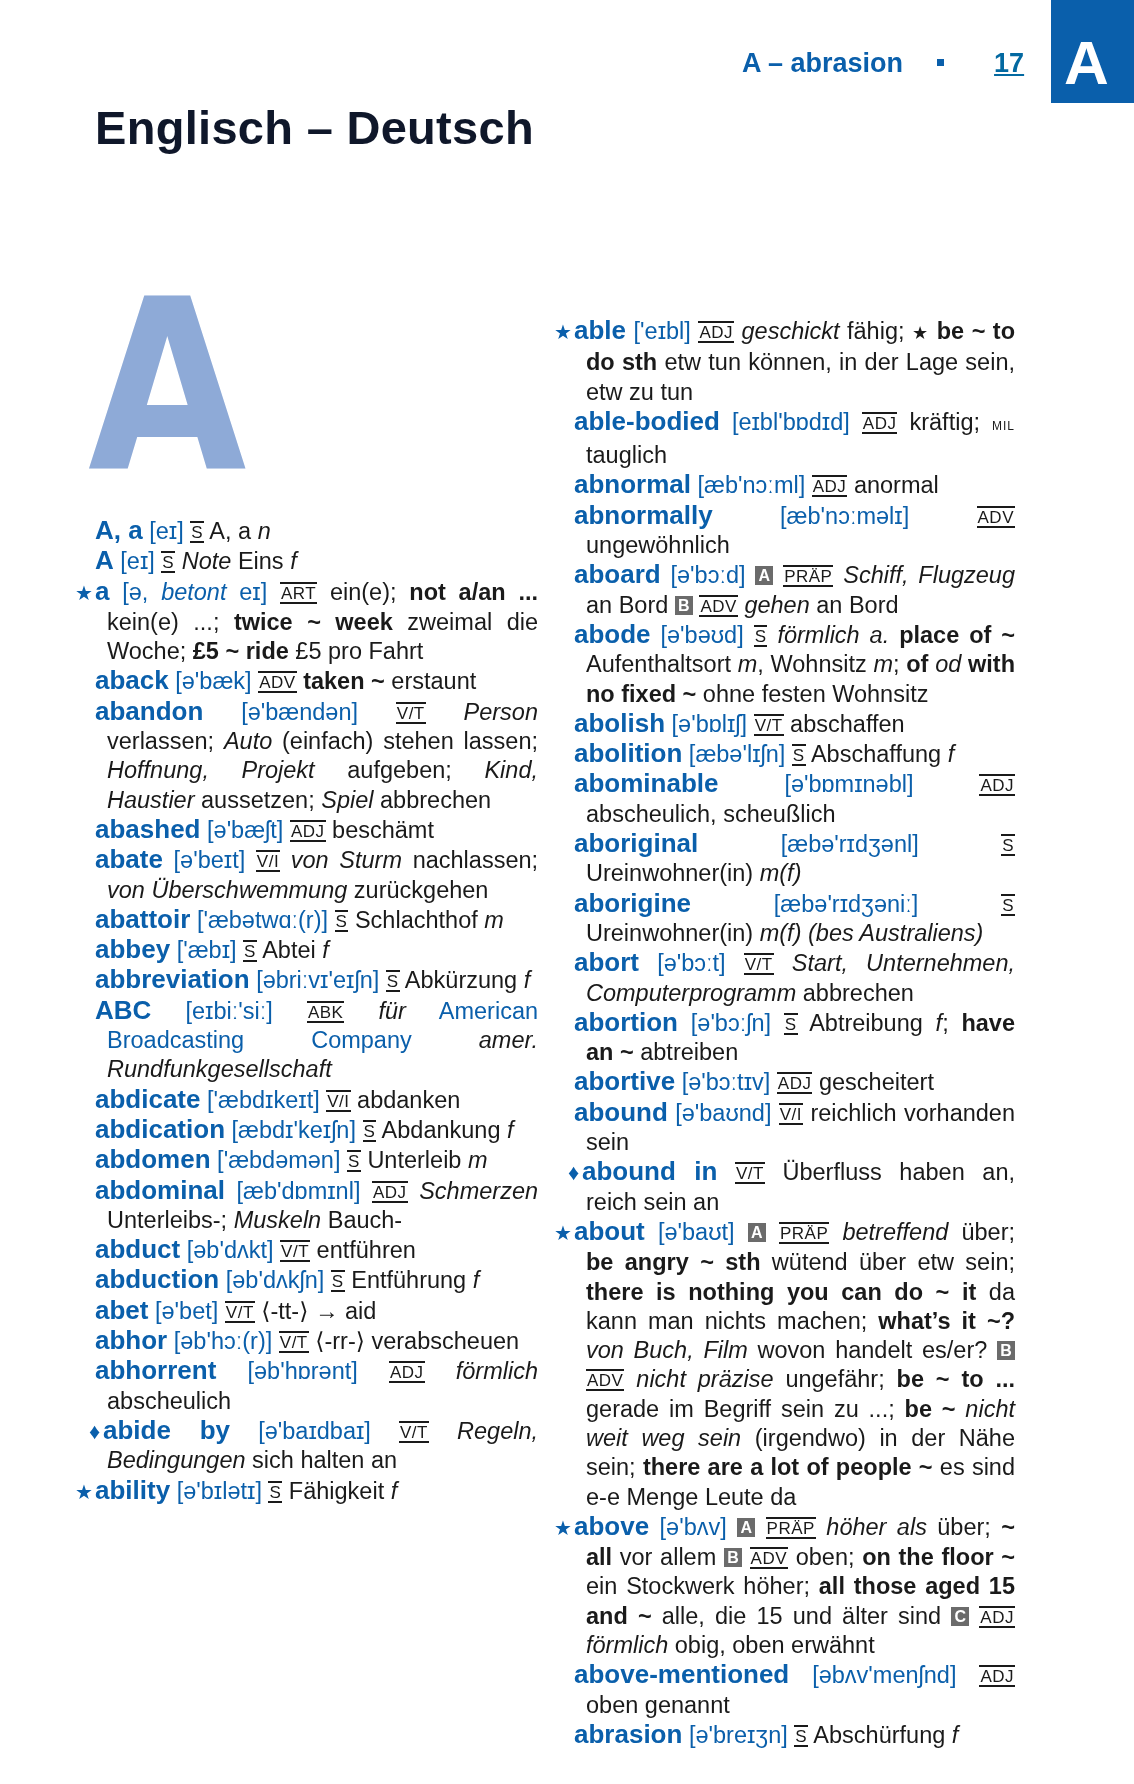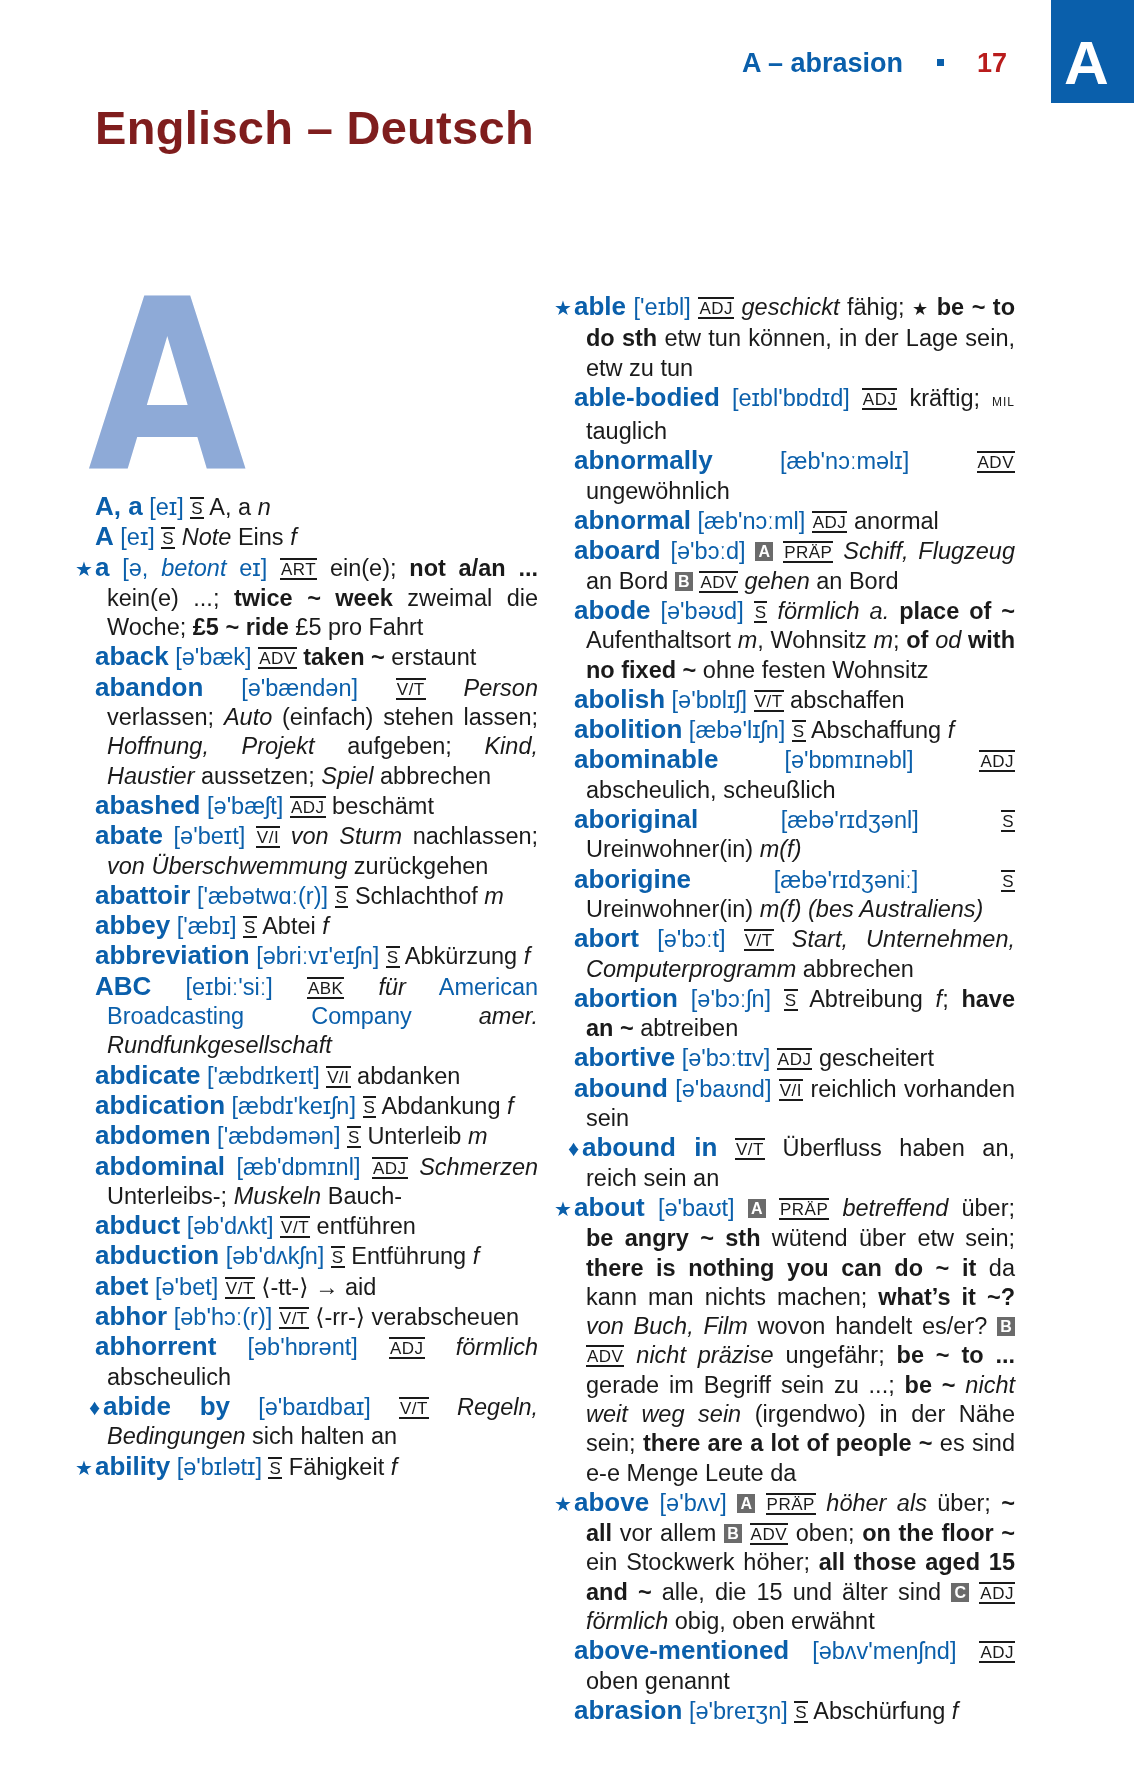--- a/index.html
+++ b/index.html
@@ -1,25 +1,25 @@
 <!DOCTYPE html>
 <html><head>
 <meta charset="utf-8">
 <style>
   html, body { margin:0; padding:0; background:#ffffff; }
   body { width:1134px; height:1784px; position:relative; overflow:hidden;
          font-family:"Liberation Sans", "DejaVu Sans", sans-serif; color:#1a1a1a; }
   .running-head { position:absolute; top:45px; left:742px; font-size:27px; font-weight:bold; color:#0a5fab; white-space:nowrap; line-height:36px; }
   .running-head .sq { display:inline-block; width:7px; height:7px; background:#0a5fab; margin:0 0 5px 34px; vertical-align:middle; }
-  .running-head .pg { color:#b91c1c; margin-left:33px; font-weight:bold; }
+  .running-head .pg { color:#0369a1; margin-left:50px; font-weight:bold;text-decoration:underline; }
   .tab { position:absolute; top:0; left:1051px; width:83px; height:103px; background:#0a5fab; }
   .tab span { position:absolute; left:13px; top:32px; font-size:62px; font-weight:bold; color:#ffffff; line-height:62px; }
-  .title { position:absolute; left:95px; top:100px; font-size:47px; font-weight:bold; color:#7f1d1d; line-height:56px; white-space:nowrap; letter-spacing:0.3px; }
+  .title { position:absolute; left:95px; top:100px; font-size:47px; font-weight:bold; color:#0f172a; line-height:56px; white-space:nowrap; letter-spacing:0.3px; }
   .biga { position:absolute; left:88px; top:268px; font-size:238px; font-weight:bold; color:#8eaad7; line-height:238px; font-family:"DejaVu Sans", sans-serif; transform:scaleX(0.86); transform-origin:left top; }
-  .col { position:absolute; font-size:23.5px; line-height:29.3px; text-align:justify; }
+  .col { position:absolute; font-size:23.5px; line-height:29.3px; text-align:justify;margin-top:24px; }
   .col.left { left:95px; width:443px; top:492px; }
   .col.right { left:574px; width:441px; top:292px; }
   .entry { padding-left:12px; text-indent:-12px; margin:0; }
   .hw { color:#0a5fab; font-weight:bold; font-size:26px; }
   .ph { color:#0a5fab; }
   .bl { color:#0a5fab; }
   .it { font-style:italic; }
   .b { font-weight:bold; }
   .pos { display:inline-block; text-indent:0; font-size:17px; line-height:17px; border-top:2px solid #1a1a1a; border-bottom:2px solid #1a1a1a; padding:1px 1px 0 1px; vertical-align:1px; letter-spacing:0.5px; }
   .mark { display:inline-block; text-indent:0; background:#6b6b6b; color:#ffffff; font-weight:bold; font-size:16px; line-height:19px; width:18px; text-align:center; vertical-align:2px; }
@@ -63,22 +63,22 @@
     <p class="entry"><span class="hw">abduction</span><span> </span><span class="ph">[əb'dʌkʃn]</span><span> </span><span class="pos">S</span><span> Entführung </span><span class="it">f</span></p>
     <p class="entry"><span class="hw">abet</span><span> </span><span class="ph">[ə'bet]</span><span> </span><span class="pos">V/T</span><span> ⟨-tt-⟩ → aid</span></p>
     <p class="entry"><span class="hw">abhor</span><span> </span><span class="ph">[əb'hɔː(r)]</span><span> </span><span class="pos">V/T</span><span> ⟨-rr-⟩ verabscheuen</span></p>
     <p class="entry"><span class="hw">abhorrent</span><span> </span><span class="ph">[əb'hɒrənt]</span><span> </span><span class="pos">ADJ</span><span> </span><span class="it">förmlich</span><span> abscheulich</span></p>
     <p class="entry"><span class="dia">♦</span><span class="hw">abide by</span><span> </span><span class="ph">[ə'baɪdbaɪ]</span><span> </span><span class="pos">V/T</span><span> </span><span class="it">Regeln, Bedingungen</span><span> sich halten an</span></p>
     <p class="entry"><span class="star">★</span><span class="hw">ability</span><span> </span><span class="ph">[ə'bɪlətɪ]</span><span> </span><span class="pos">S</span><span> Fähigkeit </span><span class="it">f</span></p>
   </div>
 <div class="col right">
     <p class="entry"><span class="star">★</span><span class="hw">able</span><span> </span><span class="ph">['eɪbl]</span><span> </span><span class="pos">ADJ</span><span> </span><span class="it">geschickt</span><span> fähig; </span><span class="star-inline">★</span><span> </span><span class="b">be ~ to do sth</span><span> etw tun können, in der Lage sein, etw zu tun</span></p>
     <p class="entry"><span class="hw">able-bodied</span><span> </span><span class="ph">[eɪbl'bɒdɪd]</span><span> </span><span class="pos">ADJ</span><span> kräftig; </span><span class="sc">MIL</span><span> tauglich</span></p>
+    <p class="entry"><span class="hw">abnormal</span><span> </span><span class="ph">[æb'nɔːml]</span><span> </span><span class="pos">ADJ</span><span> anormal</span></p>
     <p class="entry"><span class="hw">abnormally</span><span> </span><span class="ph">[æb'nɔːməlɪ]</span><span> </span><span class="pos">ADV</span><span> ungewöhnlich</span></p>
-    <p class="entry"><span class="hw">abnormal</span><span> </span><span class="ph">[æb'nɔːml]</span><span> </span><span class="pos">ADJ</span><span> anormal</span></p>
     <p class="entry"><span class="hw">aboard</span><span> </span><span class="ph">[ə'bɔːd]</span><span> </span><span class="mark">A</span><span> </span><span class="pos">PRÄP</span><span> </span><span class="it">Schiff, Flugzeug</span><span> an Bord </span><span class="mark">B</span><span> </span><span class="pos">ADV</span><span> </span><span class="it">gehen</span><span> an Bord</span></p>
     <p class="entry"><span class="hw">abode</span><span> </span><span class="ph">[ə'bəʊd]</span><span> </span><span class="pos">S</span><span> </span><span class="it">förmlich a.</span><span> </span><span class="b">place of ~</span><span> Aufenthaltsort </span><span class="it">m</span><span>, Wohnsitz </span><span class="it">m</span><span>; </span><span class="b">of</span><span> </span><span class="it">od</span><span> </span><span class="b">with no fixed ~</span><span> ohne festen Wohnsitz</span></p>
     <p class="entry"><span class="hw">abolish</span><span> </span><span class="ph">[ə'bɒlɪʃ]</span><span> </span><span class="pos">V/T</span><span> abschaffen</span></p>
     <p class="entry"><span class="hw">abolition</span><span> </span><span class="ph">[æbə'lɪʃn]</span><span> </span><span class="pos">S</span><span> Abschaffung </span><span class="it">f</span></p>
     <p class="entry"><span class="hw">abominable</span><span> </span><span class="ph">[ə'bɒmɪnəbl]</span><span> </span><span class="pos">ADJ</span><span> abscheulich, scheußlich</span></p>
     <p class="entry"><span class="hw">aboriginal</span><span> </span><span class="ph">[æbə'rɪdʒənl]</span><span> </span><span class="pos">S</span><span> Ureinwohner(in) </span><span class="it">m(f)</span></p>
     <p class="entry"><span class="hw">aborigine</span><span> </span><span class="ph">[æbə'rɪdʒəniː]</span><span> </span><span class="pos">S</span><span> Ureinwohner(in) </span><span class="it">m(f) (bes Australiens)</span></p>
     <p class="entry"><span class="hw">abort</span><span> </span><span class="ph">[ə'bɔːt]</span><span> </span><span class="pos">V/T</span><span> </span><span class="it">Start, Unternehmen, Computerprogramm</span><span> abbrechen</span></p>
     <p class="entry"><span class="hw">abortion</span><span> </span><span class="ph">[ə'bɔːʃn]</span><span> </span><span class="pos">S</span><span> Abtreibung </span><span class="it">f</span><span>; </span><span class="b">have an ~</span><span> abtreiben</span></p>
     <p class="entry"><span class="hw">abortive</span><span> </span><span class="ph">[ə'bɔːtɪv]</span><span> </span><span class="pos">ADJ</span><span> gescheitert</span></p>

